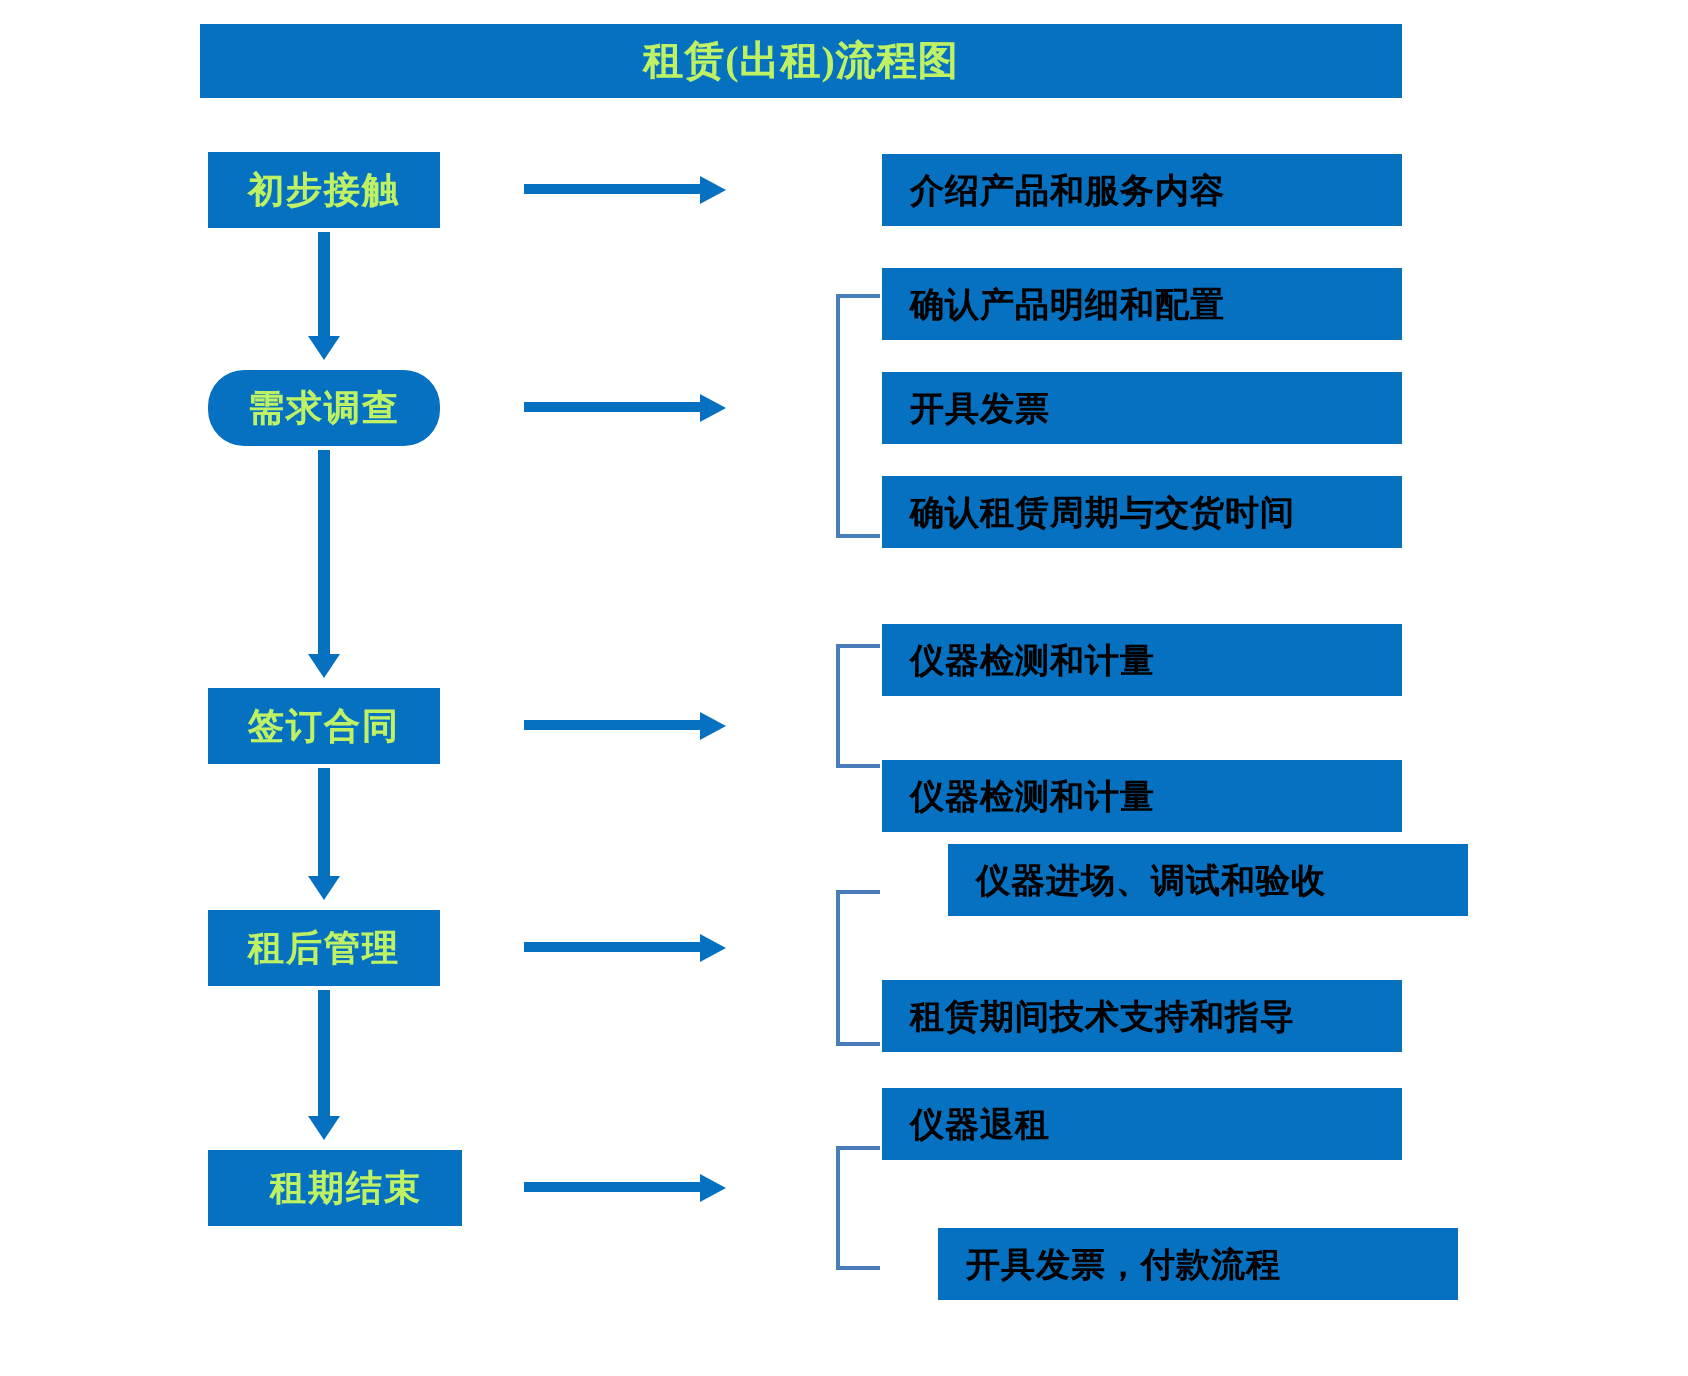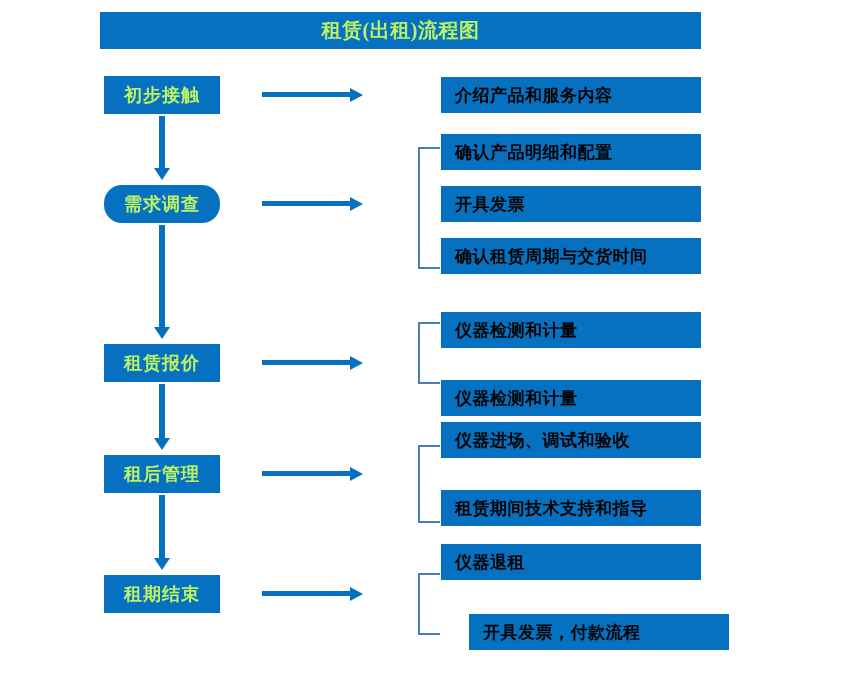--- a/index.html
+++ b/index.html
@@ -97,23 +97,23 @@
 </head>
 <body>
 
 <div id="canvas">
 
   <div class="title-bar">租赁(出租)流程图</div>
 
   <div id="layers">
       <div class="stage-box" style="top: 76px;">初步接触</div>
       <div class="stage-box" style="top: 185px; border-radius: 18px;">需求调查</div>
-      <div class="stage-box" style="top: 344px;">租赁报价</div>
+      <div class="stage-box" style="top: 344px;">签订合同</div>
       <div class="stage-box" style="top: 455px; font-family: Liberation Mono, monospace;">租后管理</div>
-      <div class="stage-box" style="top: 575px;">租期结束</div>
+      <div class="stage-box" style="top: 575px; padding-left: 11px;">租期结束</div>
       <div class="arrow-down" style="top: 116px; height: 64px;"><svg width="20" height="64" viewBox="0 0 20 64">
           <rect x="7" y="0" width="6" height="53" fill="#0571c0"></rect>
           <polygon points="2,52 18,52 10,64" fill="#0571c0"></polygon>
         </svg></div>
       <div class="arrow-down" style="top: 225px; height: 114px;"><svg width="20" height="114" viewBox="0 0 20 114">
           <rect x="7" y="0" width="6" height="103" fill="#0571c0"></rect>
           <polygon points="2,102 18,102 10,114" fill="#0571c0"></polygon>
         </svg></div>
       <div class="arrow-down" style="top: 384px; height: 66px;"><svg width="20" height="66" viewBox="0 0 20 66">
           <rect x="7" y="0" width="6" height="55" fill="#0571c0"></rect>
@@ -145,20 +145,20 @@
         </svg></div>
       <div class="detail-box" style="top: 77px;">介绍产品和服务内容</div>
       <div class="bracket" style="top: 147px; height: 122px;"></div>
       <div class="detail-box" style="top: 134px; font-family: Liberation Serif, serif;">确认产品明细和配置</div>
       <div class="detail-box" style="top: 186px;">开具发票</div>
       <div class="detail-box" style="top: 238px;">确认租赁周期与交货时间</div>
       <div class="bracket" style="top: 322px; height: 62px;"></div>
       <div class="detail-box" style="top: 312px;">仪器检测和计量</div>
       <div class="detail-box" style="top: 380px;">仪器检测和计量</div>
       <div class="bracket" style="top: 445px; height: 78px;"></div>
-      <div class="detail-box" style="top: 422px;">仪器进场、调试和验收</div>
+      <div class="detail-box" style="top: 422px; margin-left: 33px;">仪器进场、调试和验收</div>
       <div class="detail-box" style="top: 490px;">租赁期间技术支持和指导</div>
       <div class="bracket" style="top: 573px; height: 62px;"></div>
       <div class="detail-box" style="top: 544px; text-align: right;">仪器退租</div>
       <div class="detail-box" style="top: 614px; margin-left: 28px;">开具发票，付款流程</div>
     </div>
 
 </div>
 
 </body></html>

